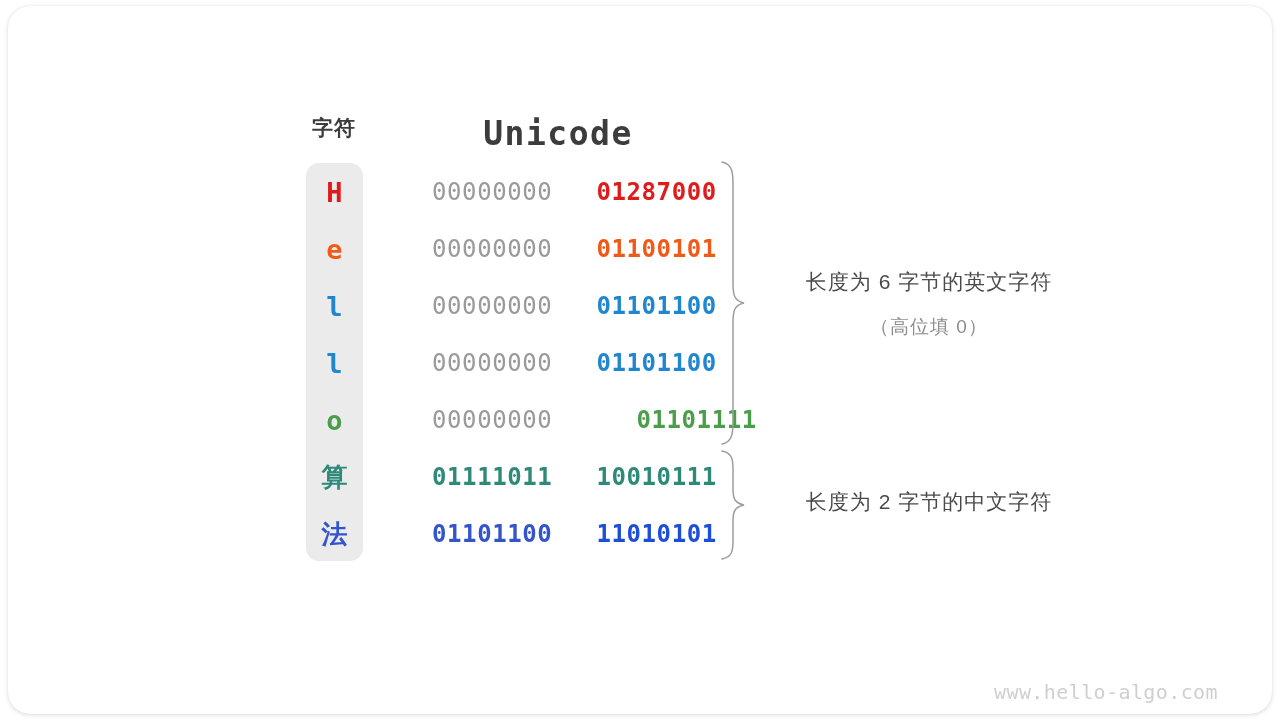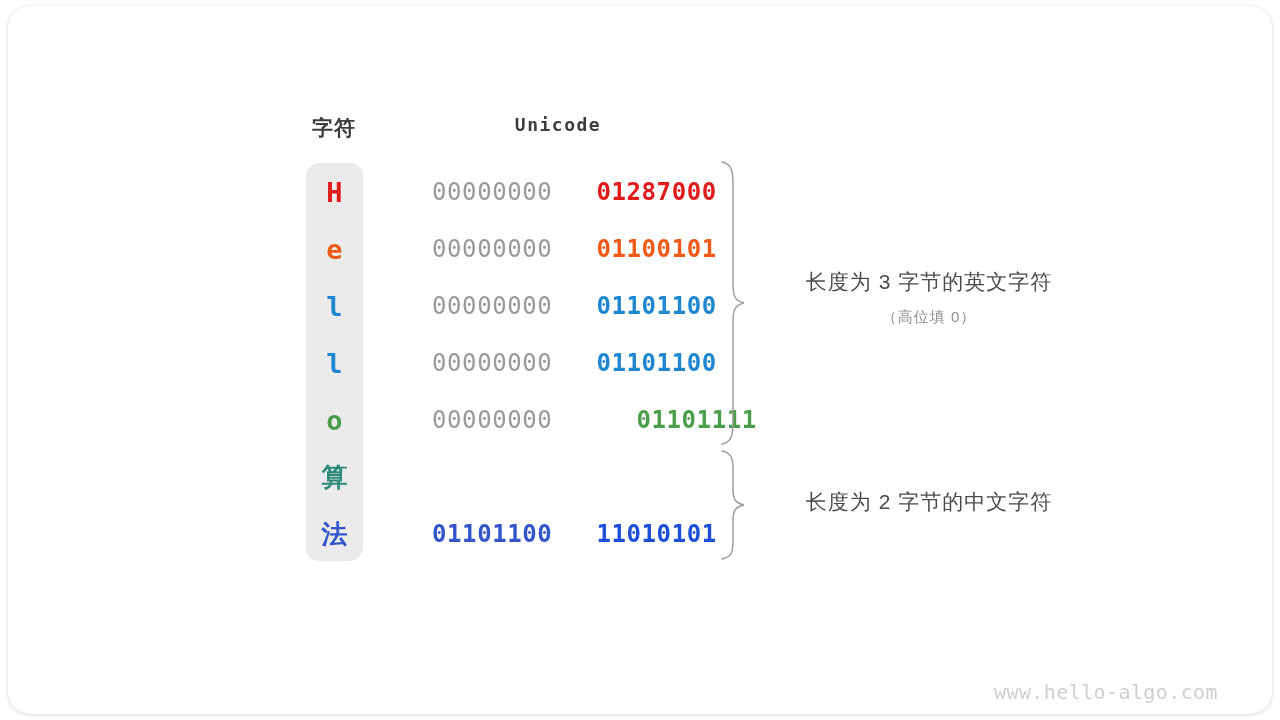--- a/index.html
+++ b/index.html
@@ -49,21 +49,21 @@
     text-align: center;
     font-size: 21px;
     letter-spacing: 1px;
   }
   #header-unicode {
     left: 432px;
     top: 114px;
     width: 252px;
     text-align: center;
     font-family: "DejaVu Sans Mono", monospace;
-    font-size: 18px;
+    font-size: 33px;
     letter-spacing: 1.5px;
   }
 
   
   #char-strip {
     position: absolute;
     left: 306px;
     top: 163px;
     width: 57px;
     height: 398px;
@@ -139,24 +139,24 @@
     position: absolute;
     text-align: center;
     white-space: nowrap;
   }
   .ann-line1 {
     font-size: 21px;
     color: #4a4a4a;
     letter-spacing: 1px;
   }
   .ann-line2 {
-    font-size: 15px;
+    font-size: 19px;
     color: #8d8d8d;
     letter-spacing: 1px;
-    margin-top: 12px;
+    margin-top: 18px;
   }
 
   
   #watermark {
     position: absolute;
     right: 62px;
     bottom: 16px;
     font-family: "DejaVu Sans Mono", monospace;
     font-size: 20px;
     color: #cfcfcf;
@@ -205,20 +205,23 @@
 
   <div class="row" style="top:399px;">
     <div class="char-cell" style="color: rgb(74, 158, 74);">o</div>
     <div class="bits">
       <span class="byte-hi" style="color: rgb(154, 154, 154);">00000000</span><span class="byte-gap"></span><span class="byte-lo" style="color: rgb(74, 158, 74); margin-left: 40px;">01101111</span>
     </div>
   </div>
 
   <div class="row" style="top:456px;">
     <div class="char-cell cjk" style="color: rgb(45, 138, 121);">算</div>
+    <div class="bits">
+      <span class="byte-hi active" style="color: rgb(45, 138, 121);">01111011</span><span class="byte-gap"></span><span class="byte-lo" style="color: rgb(45, 138, 121);">10010111</span>
+    </div>
   </div>
 
   <div class="row" style="top:513px;">
     <div class="char-cell cjk" style="color: rgb(51, 85, 204);">法</div>
     <div class="bits">
       <span class="byte-hi active" style="color: rgb(51, 85, 204);">01101100</span><span class="byte-gap"></span><span class="byte-lo" style="color: #1d4ed8;">11010101</span>
     </div>
   </div>
 
   <svg class="brace" style="left:718px; top:158px;" width="30" height="290" viewBox="0 0 30 290">
@@ -235,21 +238,21 @@
     <path d="M 4 4
              C 14 6, 15 12, 15 22
              L 15 42
              C 15 52, 17 56, 26 58
              C 17 60, 15 64, 15 74
              L 15 94
              C 15 104, 14 110, 4 112" stroke="#9d9d9d"></path>
   </svg>
 
   <div class="annotation" style="left:768px; top:268px; width:322px;">
-    <div class="ann-line1" style="color: rgb(74, 74, 74);">长度为 3 字节的英文字符</div>
+    <div class="ann-line1" style="color: rgb(74, 74, 74);">长度为 6 字节的英文字符</div>
     <div class="ann-line2" style="color: rgb(141, 141, 141);">（高位填 0）</div>
   </div>
 
   <div class="annotation" style="left:768px; top:488px; width:322px;">
     <div class="ann-line1" style="color: rgb(74, 74, 74);">长度为 2 字节的中文字符</div>
   </div>
 
   <div id="watermark" style="color: rgb(207, 207, 207);">www.hello-algo.com</div>
 
 </div>

